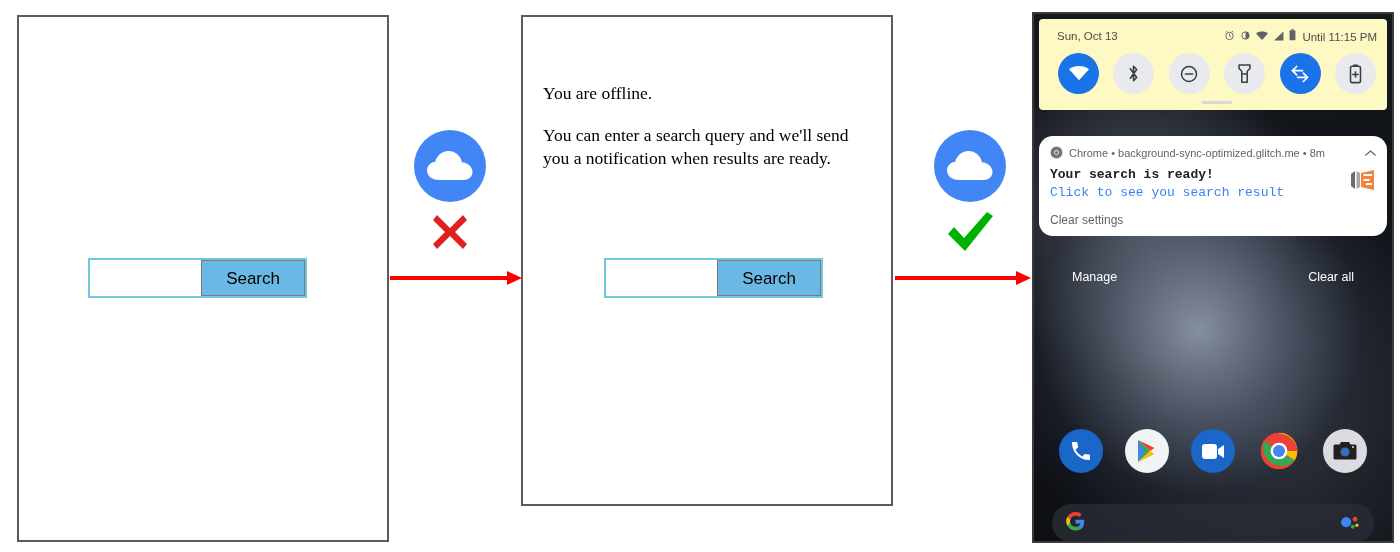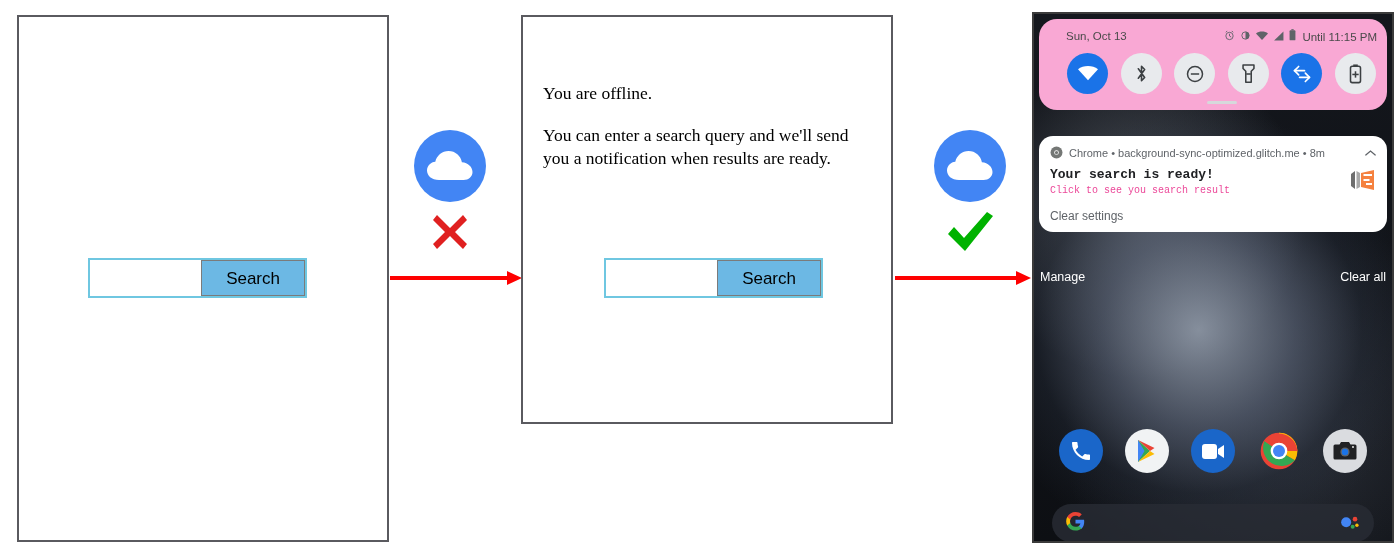--- a/index.html
+++ b/index.html
@@ -16,21 +16,21 @@
   }
 
   
   .panel {
     position: absolute;
     background: #ffffff;
     border: 2px solid #5a5a5f;
     box-sizing: border-box;
   }
   #panel-offline  { left: 17px;  top: 15px; width: 372px; height: 527px; }
-  #panel-queued   { left: 521px; top: 15px; width: 372px; height: 409px; }
+  #panel-queued   { left: 521px; top: 15px; width: 372px; height: 491px; }
 
   
   .search-widget {
     position: absolute;
     display: flex;
     align-items: stretch;
     border: 2px solid #6fc7e1;
     box-sizing: border-box;
     background: #ffffff;
     height: 40px;
@@ -148,23 +148,23 @@
       radial-gradient(circle at 30% 38%, rgba(190,200,215,0.35) 0%, rgba(10,12,16,0) 40%),
       radial-gradient(circle at 70% 80%, rgba(110,120,140,0.30) 0%, rgba(10,12,16,0) 45%),
       linear-gradient(170deg, #15181e 0%, #0c0e12 100%);
   }
 
   .qs-shade {
     position: absolute;
     left: 5px;
     top: 5px;
     right: 5px;
-    background: #f9a8d4;
-    border-radius: 18px;
-    padding: 9px 10px 4px 27px;
+    background: #fef9c3;
+    border-radius: 4px;
+    padding: 9px 10px 4px 18px;
     box-sizing: border-box;
   }
   .qs-statusbar {
     display: flex;
     align-items: center;
     font-size: 11.5px;
     color: #4a4a4a;
     height: 16px;
   }
   .qs-date { flex: 0 0 auto; }
@@ -227,41 +227,41 @@
     font-family: Liberation Mono, monospace;
   }
   .notif-text { flex: 1 1 auto; }
   .notif-title {
     font-size: 13px;
     font-weight: bold;
     color: #202124;
     line-height: 1.35;
   }
   .notif-sub {
-    font-size: 10px;
-    color: #ec4899;
+    font-size: 13px;
+    color: #3b82f6;
     line-height: 1.35;
   }
   .notif-thumb { flex: 0 0 auto; margin-left: 8px; margin-top: 2px; }
   .notif-action {
     margin-top: 12px;
     font-size: 12px;
     color: #5f6368;
     cursor: pointer;
   }
 
   .shade-footer {
     position: absolute;
     left: 0;
     right: 0;
     top: 245px;
     height: 36px;
     display: flex;
     align-items: center;
-    padding: 0 6px;
+    padding: 0 38px;
     box-sizing: border-box;
     font-size: 12.5px;
     color: #ffffff;
   }
   .shade-footer .clear-all { margin-left: auto; }
 
   .dock-row {
     position: absolute;
     left: 0;
     right: 0;

